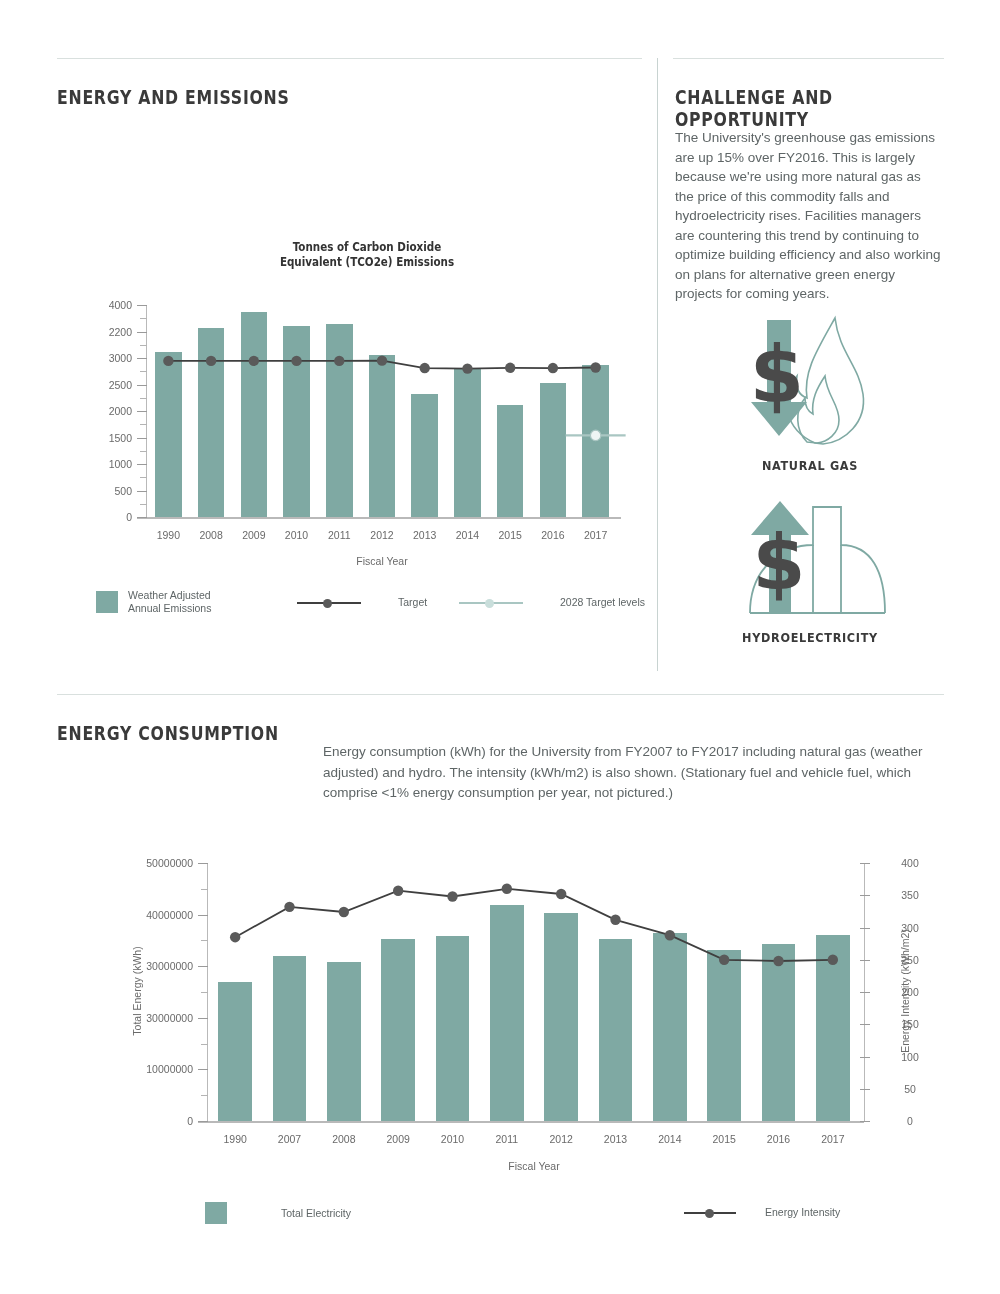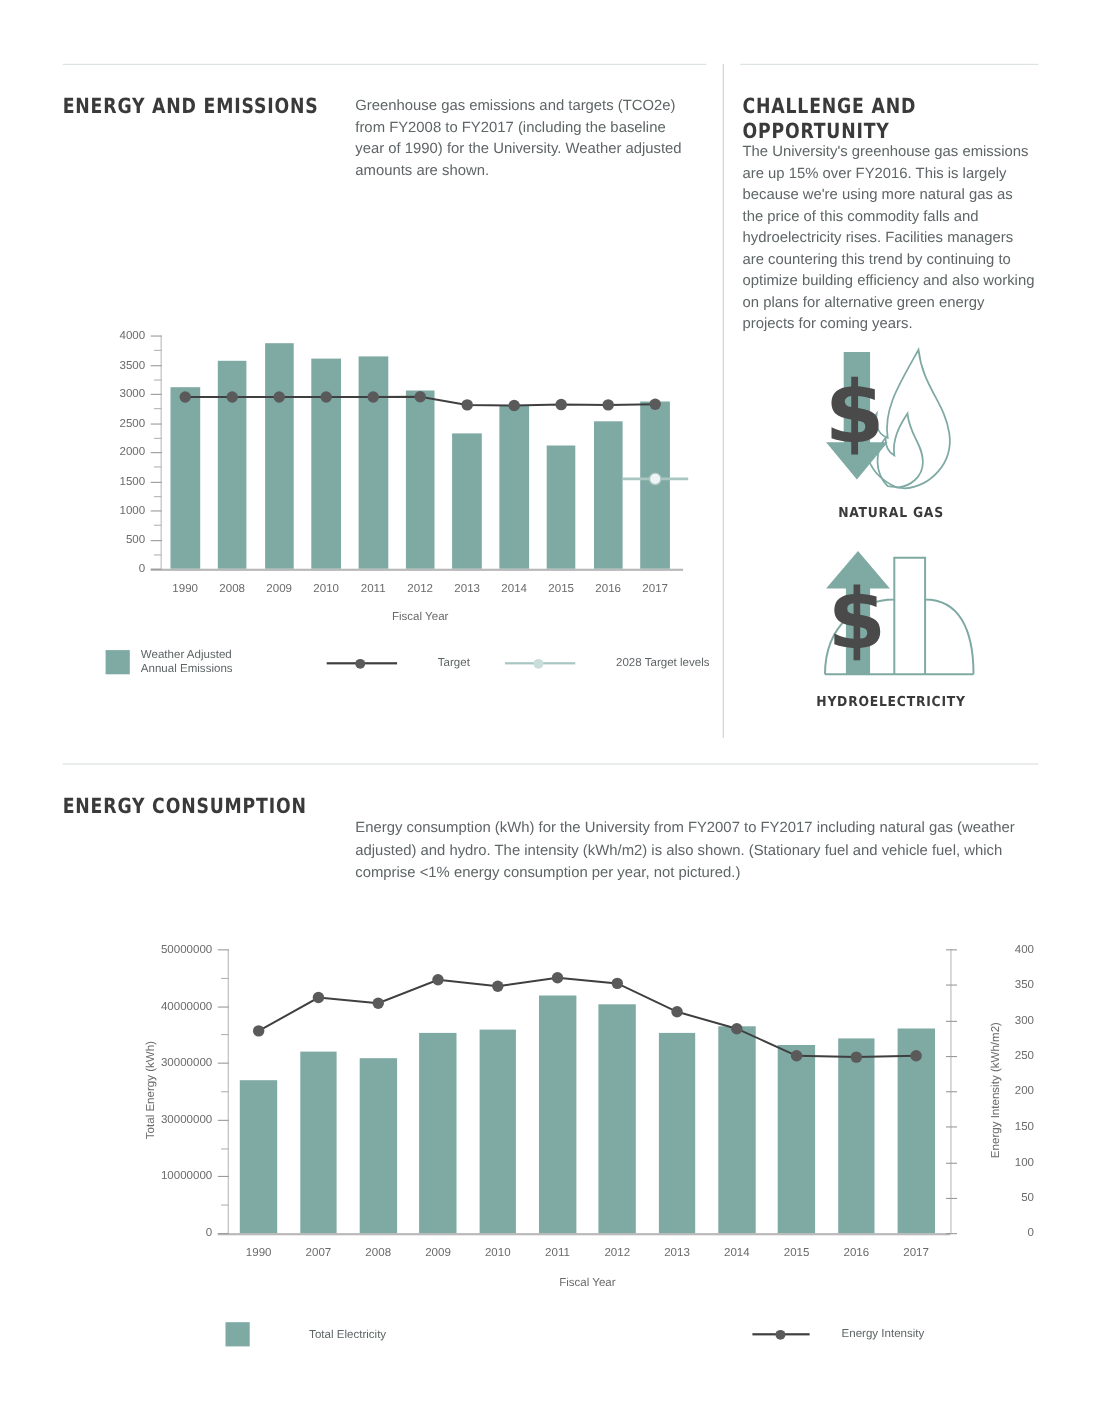--- a/index.html
+++ b/index.html
@@ -26,21 +26,21 @@
 
   
   .chart{position:absolute;}
   .plot{position:absolute;}
   .bar{position:absolute;background:#7fa9a3;bottom:0;}
   .axis-line{position:absolute;background:#b9b9b9;}
   .tick{position:absolute;background:#9a9a9a;height:1px;}
   .tick.minor{background:#b4b4b4;}
   .ylab{position:absolute;font-size:10.5px;color:#6a6a6a;text-align:right;
         white-space:nowrap;transform:translateY(-50%);}
-  .ylab.right{text-align:right;}
+  .ylab.right{text-align:center;}
   .xlab{position:absolute;font-size:10.5px;color:#6a6a6a;text-align:center;
         white-space:nowrap;}
   .axis-title{position:absolute;font-size:10.5px;color:#6a6a6a;
         white-space:nowrap;text-align:center;}
   .axis-title.vert{transform-origin:center center;}
   .chart-title{position:absolute;font-family:"DejaVu Sans Condensed","Liberation Sans",sans-serif;
         font-weight:bold;font-size:11.5px;color:#333;text-align:center;line-height:15px;}
   svg.overlay{position:absolute;left:0;top:0;overflow:visible;pointer-events:none;}
 
   
@@ -62,21 +62,20 @@
 
 <div class="page">
 
   <div class="hrule" style="left:57px;top:58px;width:585px;"></div>
   <div class="hrule" style="left:673px;top:58px;width:271px;"></div>
   <div class="vrule" style="left:657px;top:58px;height:613px;"></div>
   <div class="hrule" style="left:57px;top:694px;width:887px;"></div>
 
   <div class="sec-title" style="position:absolute;left:57px;top:86px;width:280px;">ENERGY AND EMISSIONS</div>
 
-  <div class="body-copy" style="position:absolute;left:323px;top:86px;width:312px;">Greenhouse gas emissions and targets (TCO2e) from FY2008 to FY2017 (including the baseline year of 1990) for the University. Weather adjusted amounts are shown.</div>
 
   <div class="sec-title" style="position:absolute;left:675px;top:86px;width:280px;">CHALLENGE AND OPPORTUNITY</div>
 
   <div class="body-copy" style="position:absolute;left:675px;top:128px;width:266px;">The University's greenhouse gas emissions are up 15% over FY2016. This is largely because we're using more natural gas as the price of this commodity falls and hydroelectricity rises. Facilities managers are countering this trend by continuing to optimize building efficiency and also working on plans for alternative green energy projects for coming years.</div>
 
   <div class="icon-wrap" style="left:735px;top:310px;width:150px;height:175px;">
     <svg width="150" height="140" viewBox="0 0 150 140">
 
       <path d="M80 133 C50 120 44 88 62 66 C60 80 66 86 72 88 C68 62 82 40 100 8
                C104 42 124 56 128 84 C132 112 110 132 88 134 Z" fill="none" stroke="#7fa9a3" stroke-width="1.6"></path>
@@ -99,20 +98,24 @@
       <path d="M25 118 L160 118" fill="none" stroke="#7fa9a3" stroke-width="1.8"></path>
 
       <path d="M44 118 L44 40 L26 40 L55 6 L84 40 L66 40 L66 118 Z" fill="#7fa9a3"></path>
 
       <text x="54" y="94" text-anchor="middle" font-family="DejaVu Sans, sans-serif" font-size="76" font-weight="bold" fill="#4a4a4a">$</text>
     </svg>
     <div class="icon-cap" style="top:135px;left:0;">HYDROELECTRICITY</div>
   </div>
 
   <div class="chart" style="left:57px;top:235px;width:580px;height:390px;">
+    <div class="chart-title" style="left:160px;top:5px;width:300px;">
+      <div>Tonnes of Carbon Dioxide</div>
+      <div>Equivalent (TCO2e) Emissions</div>
+    </div>
     <div class="plot" id="plot1" style="left:90px;top:70px;width:470px;height:212px;">
         <div class="axis-line" style="left: -1px; top: 0px; width: 1px; height: 212px;"></div>
         <div class="axis-line" style="left: -10px; top: 212px; width: 484px; height: 1.5px;"></div>
         <div class="tick" style="left: -10px; top: 212px; width: 10px;"></div>
         <div class="ylab" style="left: -90px; top: 212px; width: 75px;">0</div>
         <div class="tick minor" style="left: -7px; top: 198.75px; width: 7px;"></div>
         <div class="tick" style="left: -10px; top: 185.5px; width: 10px;"></div>
         <div class="ylab" style="left: -90px; top: 185.5px; width: 75px;">500</div>
         <div class="tick minor" style="left: -7px; top: 172.25px; width: 7px;"></div>
         <div class="tick" style="left: -10px; top: 159px; width: 10px;"></div>
@@ -124,21 +127,21 @@
         <div class="tick" style="left: -10px; top: 106px; width: 10px;"></div>
         <div class="ylab" style="left: -90px; top: 106px; width: 75px;">2000</div>
         <div class="tick minor" style="left: -7px; top: 92.75px; width: 7px;"></div>
         <div class="tick" style="left: -10px; top: 79.5px; width: 10px;"></div>
         <div class="ylab" style="left: -90px; top: 79.5px; width: 75px;">2500</div>
         <div class="tick minor" style="left: -7px; top: 66.25px; width: 7px;"></div>
         <div class="tick" style="left: -10px; top: 53px; width: 10px;"></div>
         <div class="ylab" style="left: -90px; top: 53px; width: 75px;">3000</div>
         <div class="tick minor" style="left: -7px; top: 39.75px; width: 7px;"></div>
         <div class="tick" style="left: -10px; top: 26.5px; width: 10px;"></div>
-        <div class="ylab" style="left: -90px; top: 26.5px; width: 75px;">3500</div>
+        <div class="ylab" style="left: -90px; top: 26.5px; width: 75px;">2200</div>
         <div class="tick minor" style="left: -7px; top: 13.25px; width: 7px;"></div>
         <div class="tick" style="left: -10px; top: 0px; width: 10px;"></div>
         <div class="ylab" style="left: -90px; top: 0px; width: 75px;">4000</div>
         <div class="bar" style="left: 8.11818px; width: 26.4909px; height: 165.36px; background: rgb(127, 169, 163);"></div>
         <div class="bar" style="left: 50.8455px; width: 26.4909px; height: 188.68px; background: rgb(127, 169, 163);"></div>
         <div class="bar" style="left: 93.5727px; width: 26.4909px; height: 205.11px; background: rgb(127, 169, 163);"></div>
         <div class="bar" style="left: 136.3px; width: 26.4909px; height: 190.8px; background: rgb(127, 169, 163);"></div>
         <div class="bar" style="left: 179.027px; width: 26.4909px; height: 193.45px; background: rgb(127, 169, 163);"></div>
         <div class="bar" style="left: 221.755px; width: 26.4909px; height: 162.18px; background: rgb(127, 169, 163);"></div>
         <div class="bar" style="left: 264.482px; width: 26.4909px; height: 123.49px; background: rgb(127, 169, 163);"></div>

